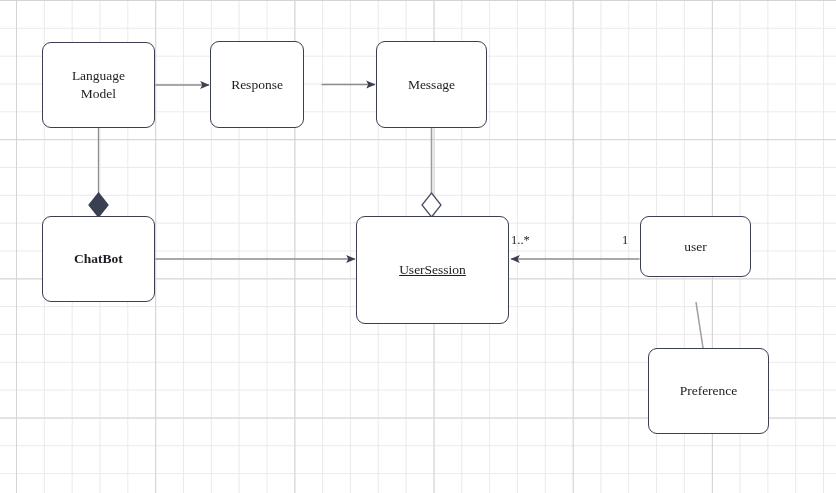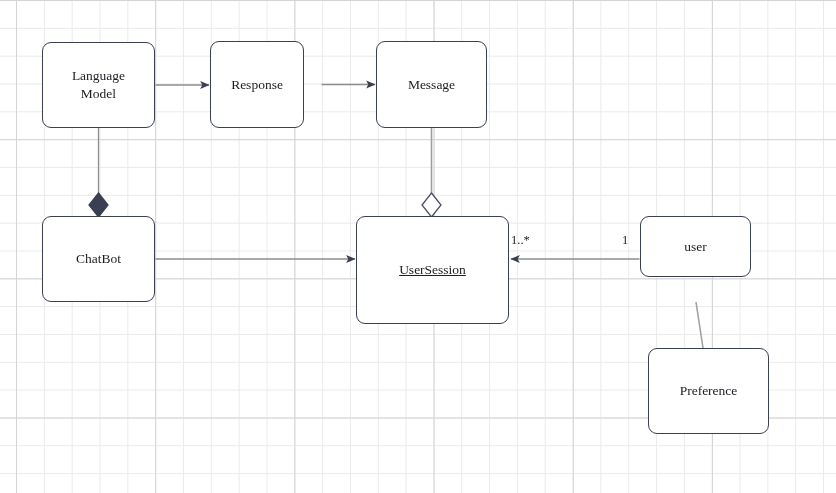--- a/index.html
+++ b/index.html
@@ -115,21 +115,21 @@
   </div>
 
   <div class="node" style="left:210px; top:41px; width:94px; height:87px;">
     <span class="node-label">Response</span>
   </div>
 
   <div class="node" style="left:376px; top:41px; width:111px; height:87px;">
     <span class="node-label">Message</span>
   </div>
 
-  <div class="node" style="left:42px; top:216px; width:113px; height:86px;">
+  <div class="node" style="left:42px; top:216px; width:113px; height:86px;font-weight:bold;">
     <span class="node-label">ChatBot</span>
   </div>
 
   <div class="node" style="left:356px; top:216px; width:153px; height:108px;text-decoration:underline;">
     <span class="node-label">UserSession</span>
   </div>
 
   <div class="node" style="left:640px; top:216px; width:111px; height:61px;">
     <span class="node-label">user</span>
   </div>

